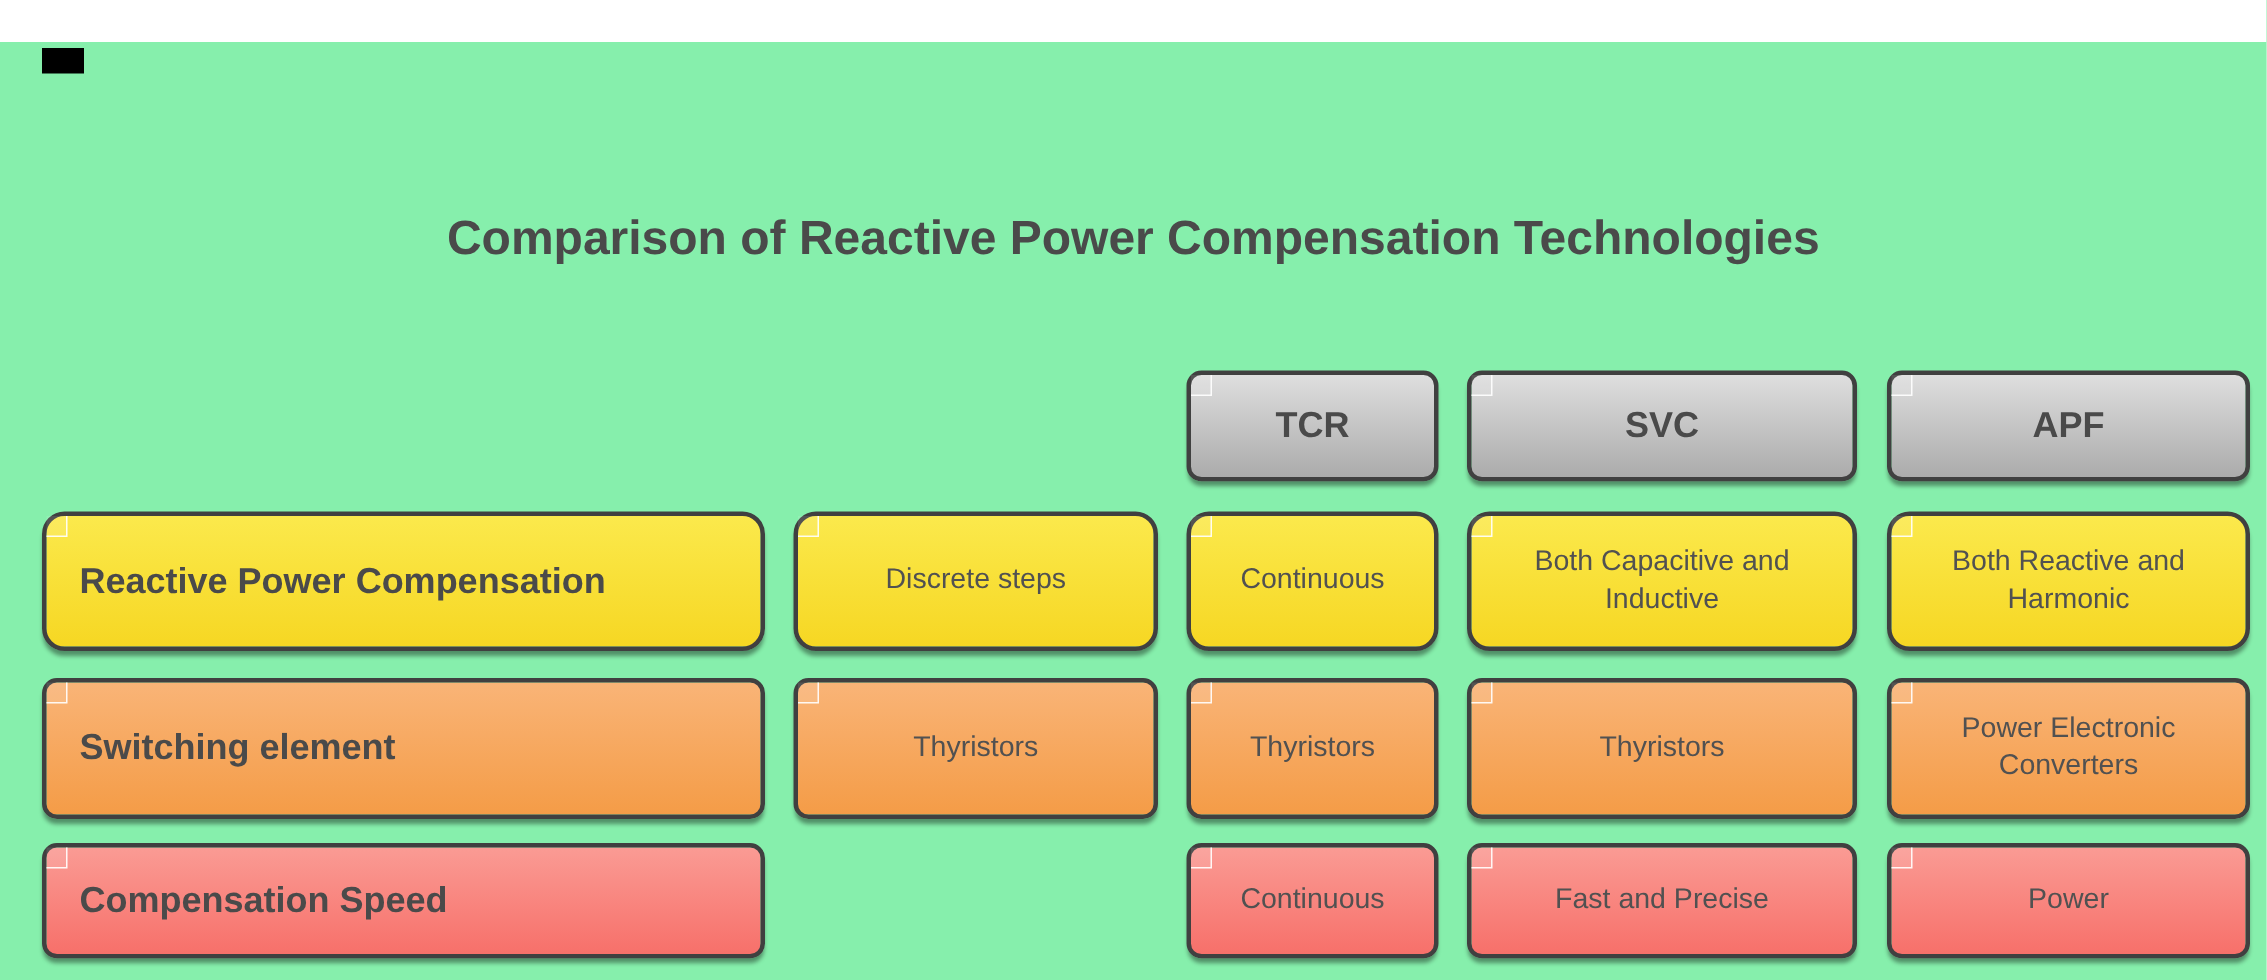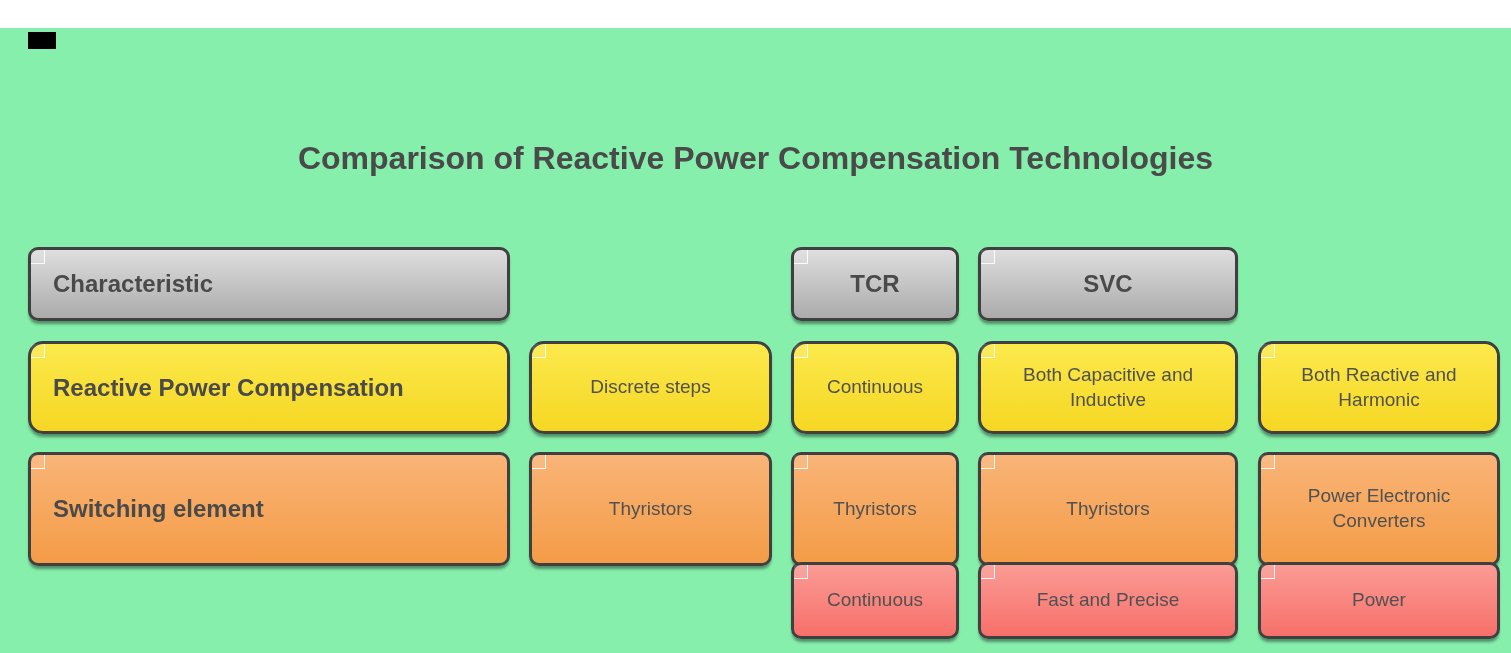--- a/index.html
+++ b/index.html
@@ -75,45 +75,46 @@
 
   
   .c1{left:28px;  width:482px;}
   .c2{left:529px; width:243px;}
   .c3{left:791px; width:168px;}
   .c4{left:978px; width:260px;}
   .c5{left:1258px;width:242px;}
   
   .r1{top:219px; height:74px;}
   .r2{top:313px; height:93px;border-radius:15px;}
-  .r3{top:424px; height:114px;}
+  .r3{top:424px; height:94px;}
   .r4{top:534px; height:77px;}
 </style>
 </head>
 <body>
 
 <div class="canvas">
 
   <div class="corner-mark"></div>
 
   <div class="title">Comparison of Reactive Power Compensation Technologies</div>
 
-  <div class="cell head lead gray c1 r1">Characteristic</div>
   <div class="cell head gray c3 r1">TCR</div>
   <div class="cell head gray c4 r1">SVC</div>
+  <div class="cell head gray c5 r1">APF</div>
 
   <div class="cell lead yellow c1 r2">Reactive Power Compensation</div>
   <div class="cell yellow c2 r2">Discrete steps</div>
   <div class="cell yellow c3 r2">Continuous</div>
   <div class="cell yellow c4 r2">Both Capacitive and Inductive</div>
   <div class="cell yellow c5 r2">Both Reactive and Harmonic</div>
 
   <div class="cell lead orange c1 r3">Switching element</div>
   <div class="cell orange c2 r3">Thyristors</div>
   <div class="cell orange c3 r3">Thyristors</div>
   <div class="cell orange c4 r3">Thyristors</div>
   <div class="cell orange c5 r3">Power Electronic Converters</div>
 
+  <div class="cell lead red c1 r4">Compensation Speed</div>
   <div class="cell red c3 r4">Continuous</div>
   <div class="cell red c4 r4">Fast and Precise</div>
   <div class="cell red c5 r4">Power</div>
 
 </div>
 
 </body></html>

